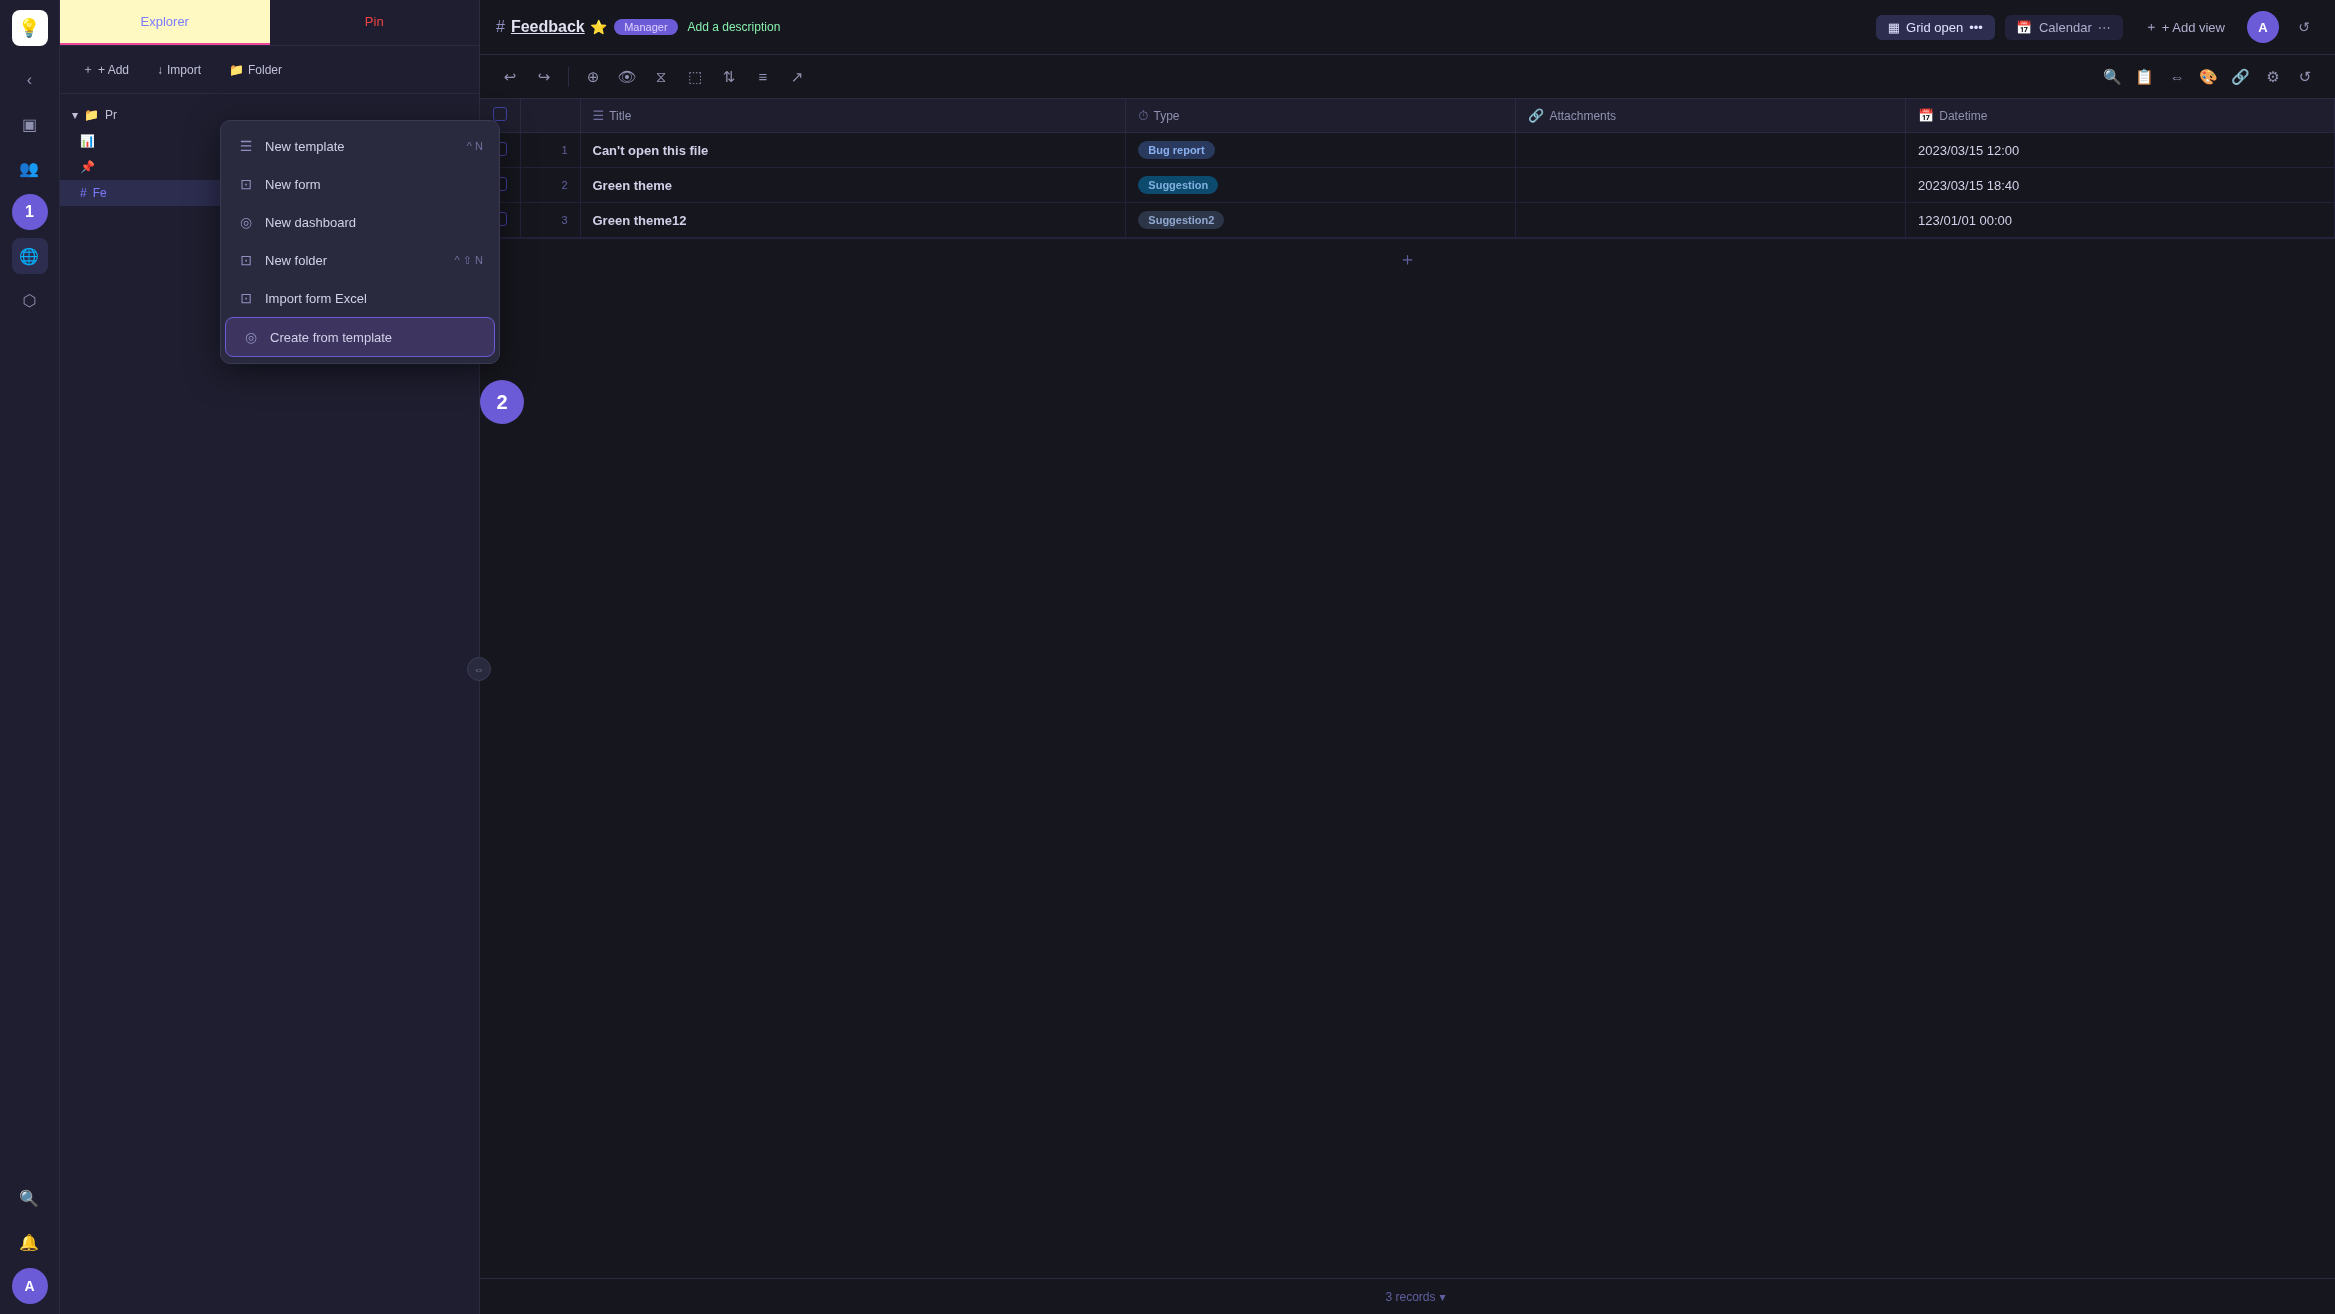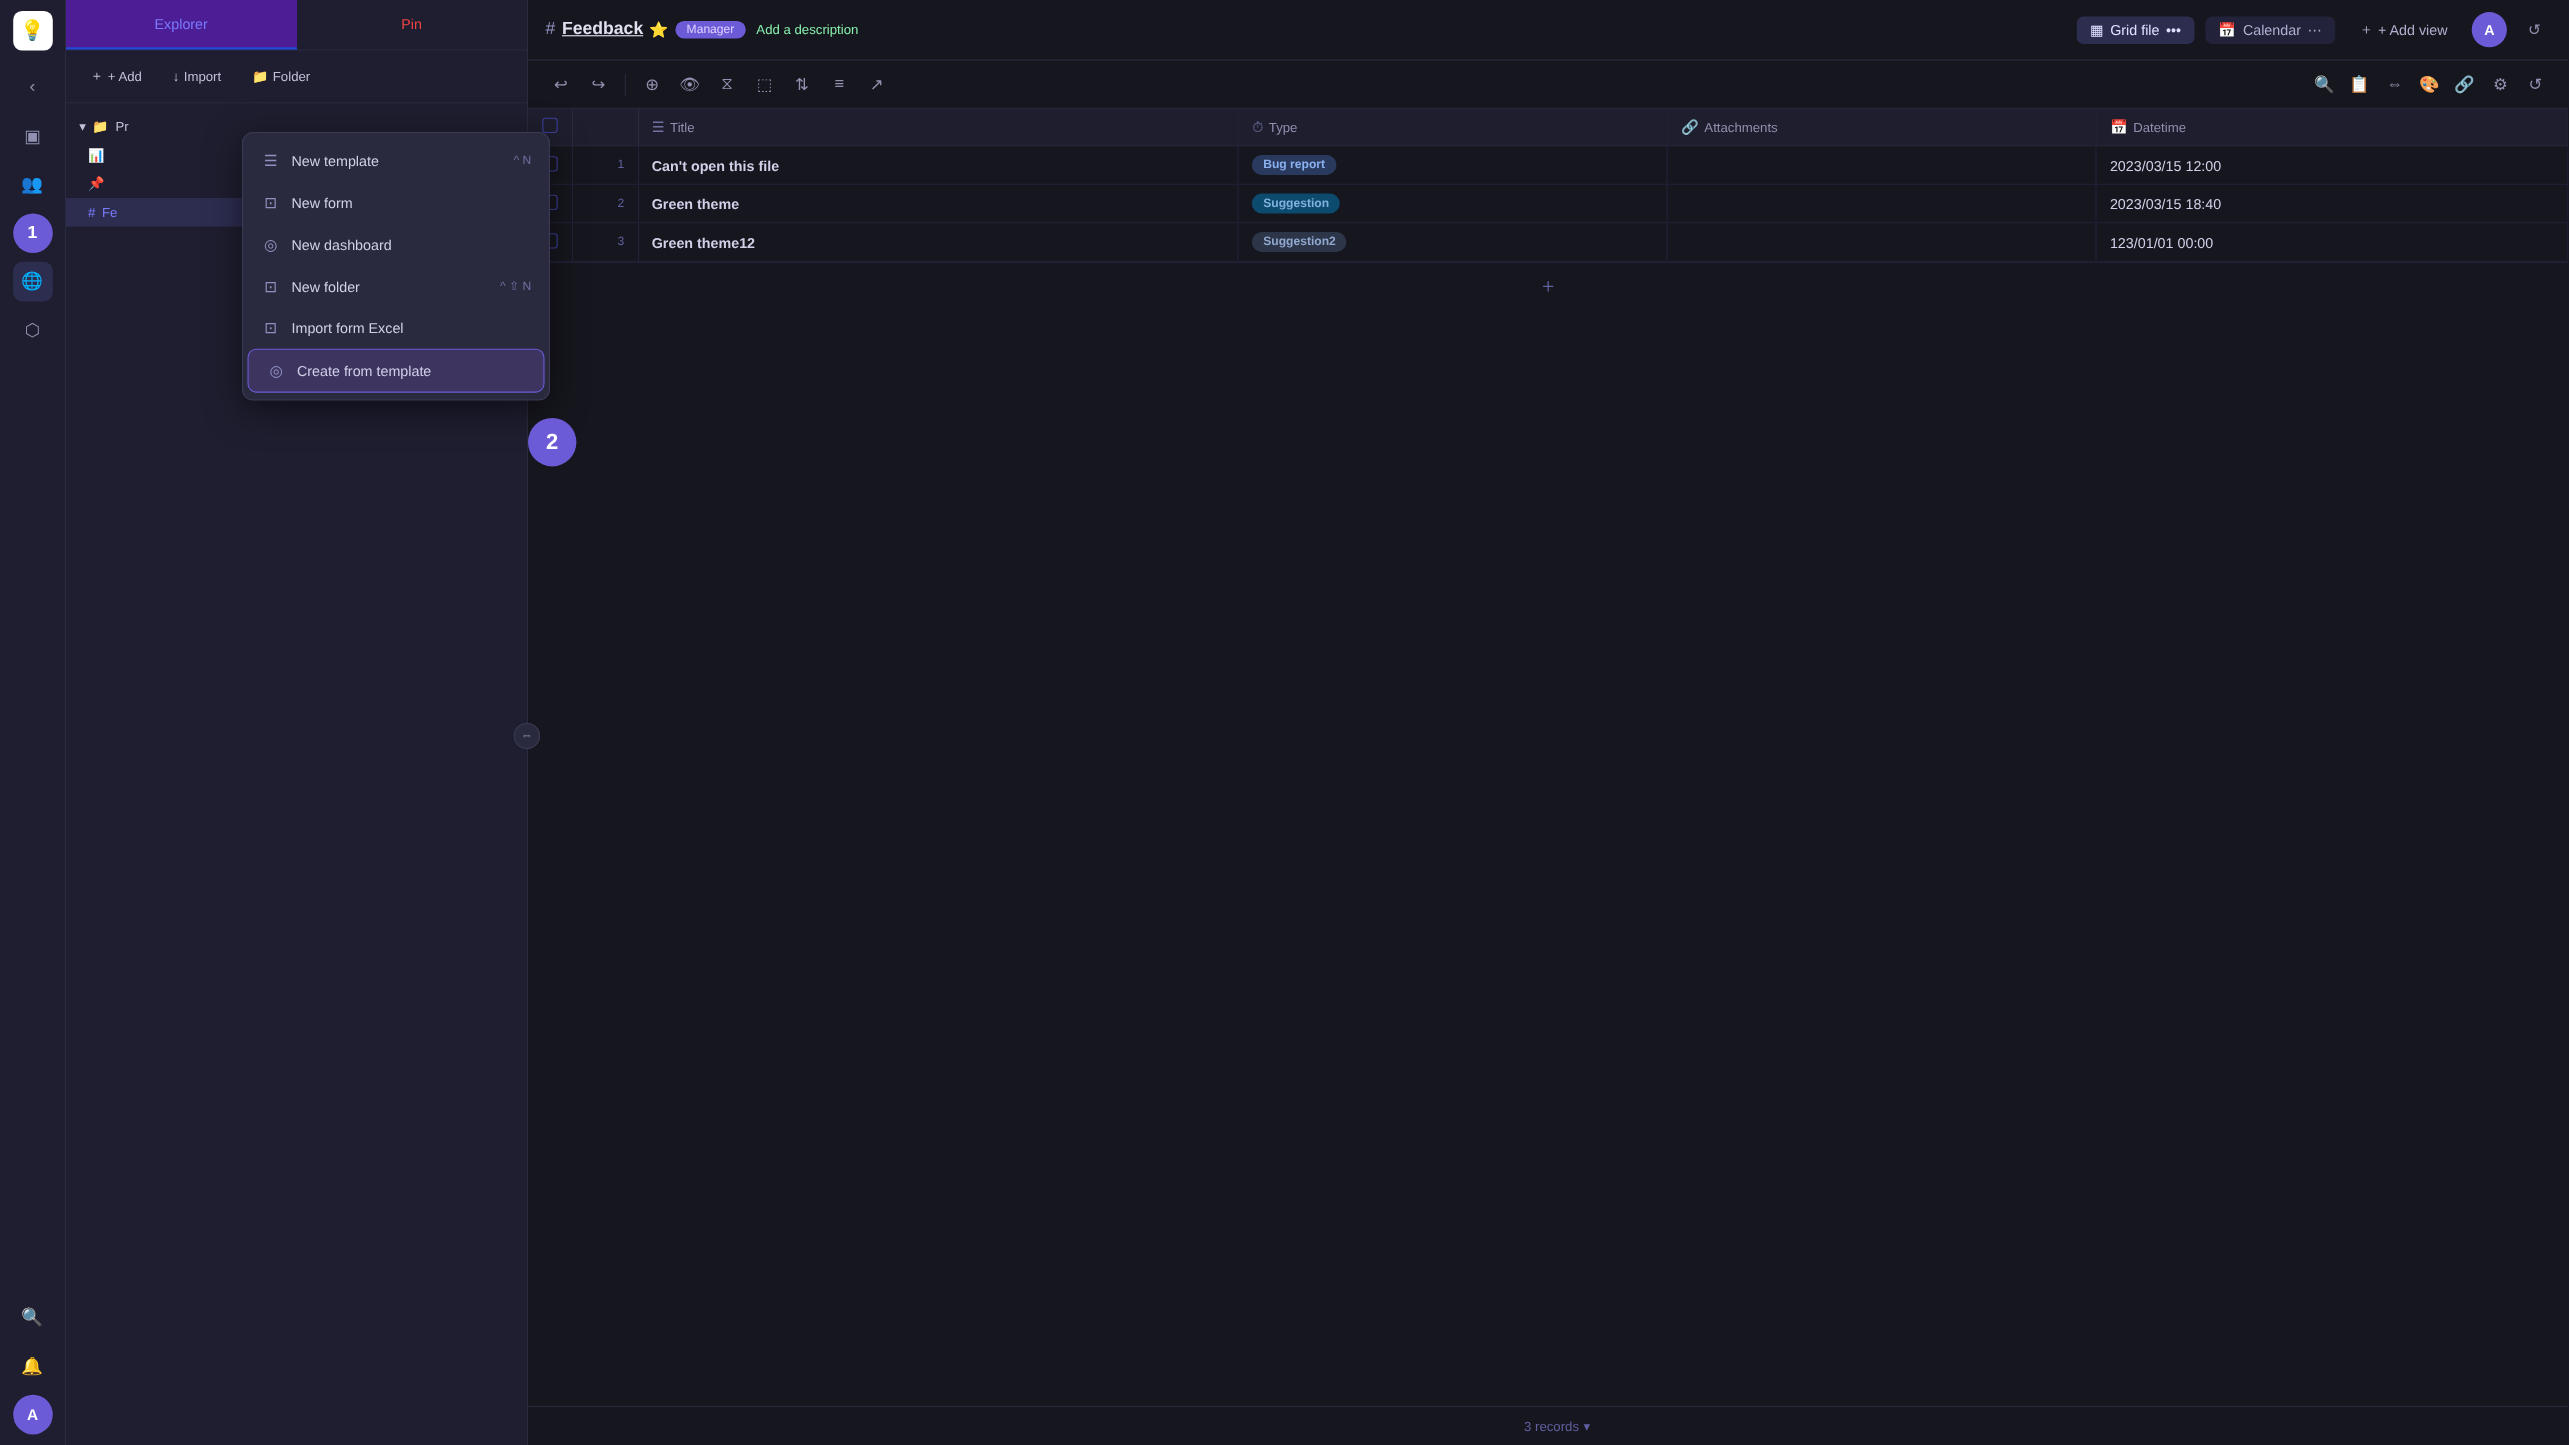--- a/index.html
+++ b/index.html
@@ -104,22 +104,22 @@
     .explorer-tab {
       flex: 1;
       padding: 14px;
       text-align: center;
       cursor: pointer;
       font-size: 13px;
       color: #ef4444;
     }
     .explorer-tab.active {
       color: #7b7bff;
-      border-bottom: 2px solid #1d4ed8;
-      background: #4c1d95;
+      border-bottom: 2px solid #ec4899;
+      background: #fef9c3;
     }
 
     .explorer-actions {
       display: flex;
       padding: 10px 12px;
       gap: 8px;
       border-bottom: 1px solid #2a2a40;
     }
     .action-btn {
       display: flex;
@@ -596,21 +596,21 @@
       <div class="top-bar-title">
         <span class="table-icon">#</span>
         <span class="table-name">Feedback</span>
         <span class="star-icon">⭐</span>
         <span class="role-badge">Manager</span>
         <span class="description">Add a description</span>
       </div>
       <div class="top-bar-right">
         <div class="view-btn active">
           <span>▦</span>
-          <span>Grid file</span>
+          <span>Grid open</span>
           <span>•••</span>
         </div>
         <div class="view-btn">
           <span>📅</span>
           <span>Calendar</span>
           <span>⋯</span>
         </div>
         <div class="add-view-btn">
           <span>＋</span>
           <span>+ Add view</span>

